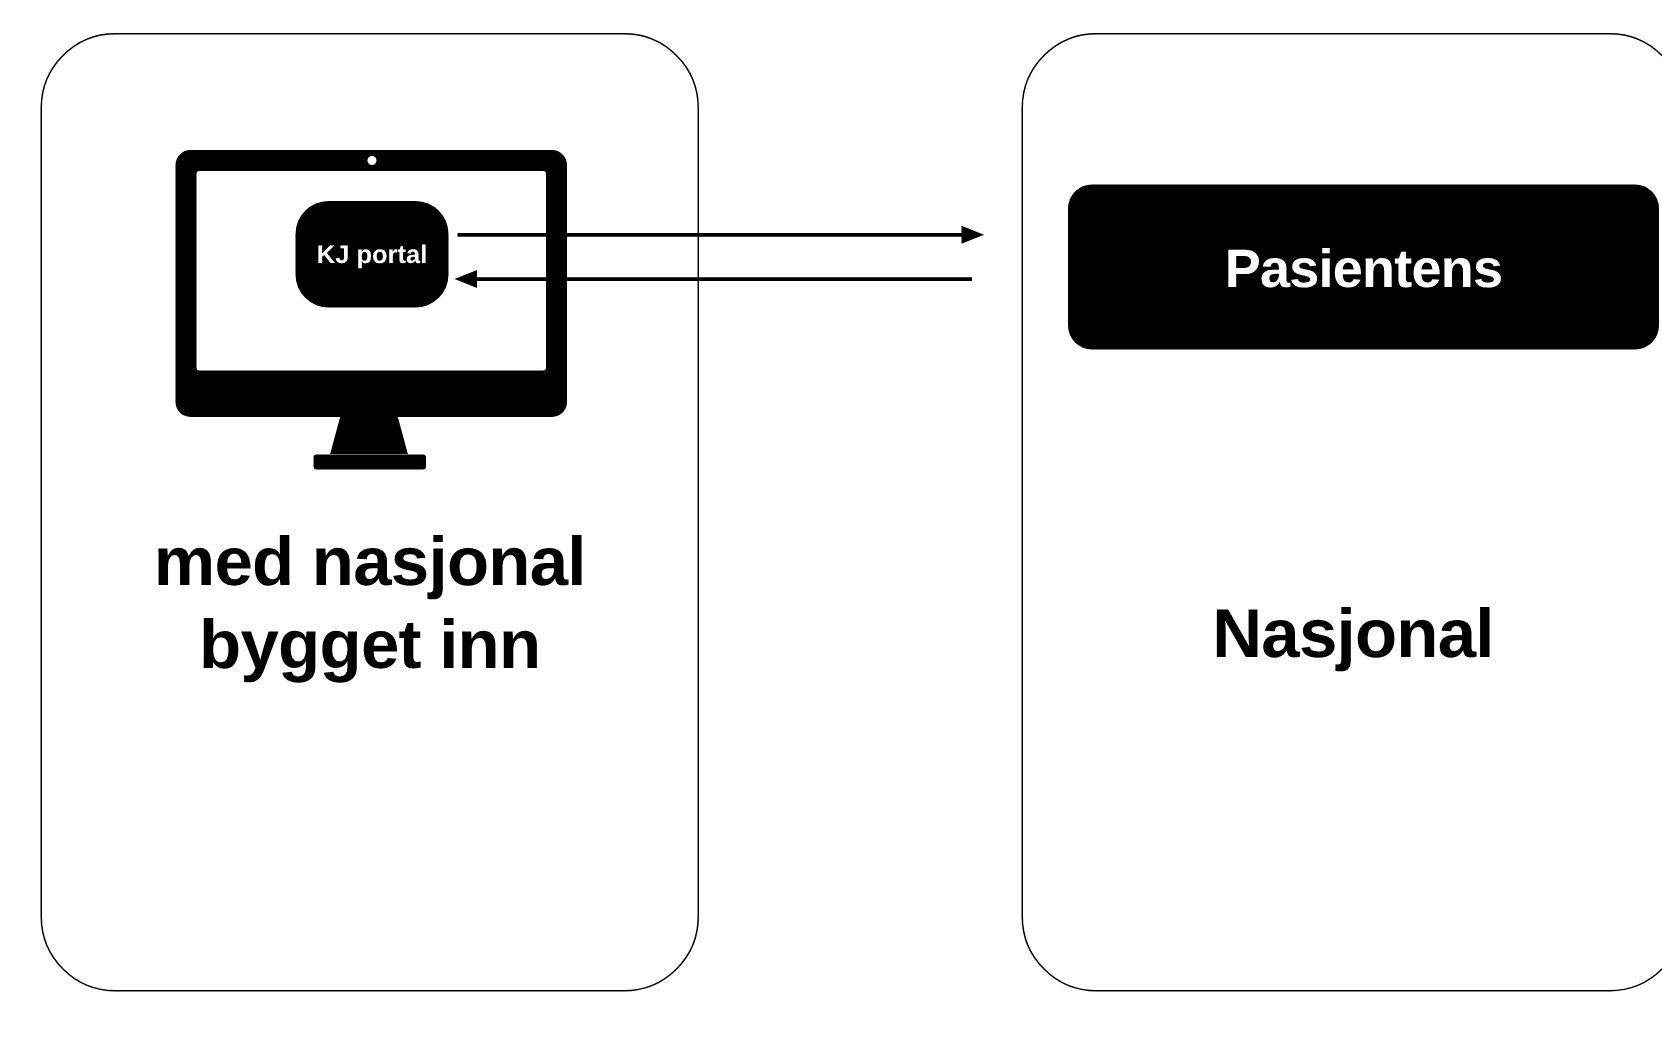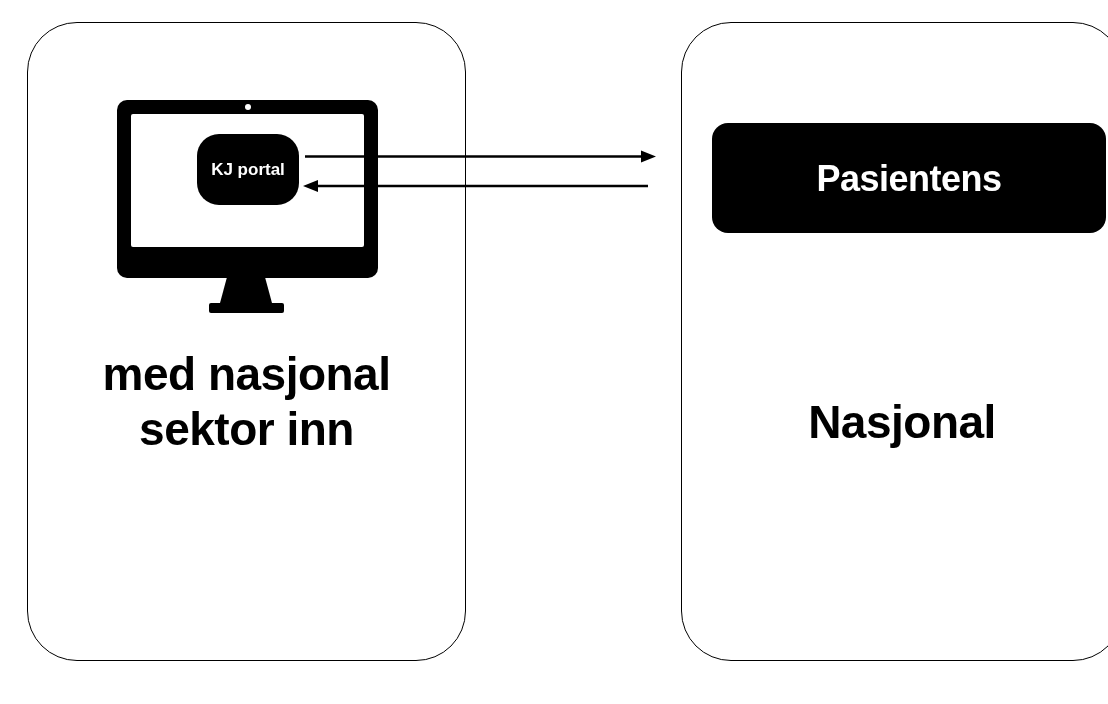--- a/index.html
+++ b/index.html
@@ -134,21 +134,21 @@
     </div>
     <div class="stand-neck"></div>
     <div class="stand-base"></div>
 
     <div class="kj-badge">
       <span>KJ portal</span>
     </div>
 
     <div class="node-label">
       <div>med nasjonal</div>
-      <div>sektor inn</div>
+      <div>bygget inn</div>
     </div>
   </div>
 
   <div class="node right">
 
     <div class="service-box">
       <div>Pasientens</div>
     </div>
 
     <div class="node-label">

